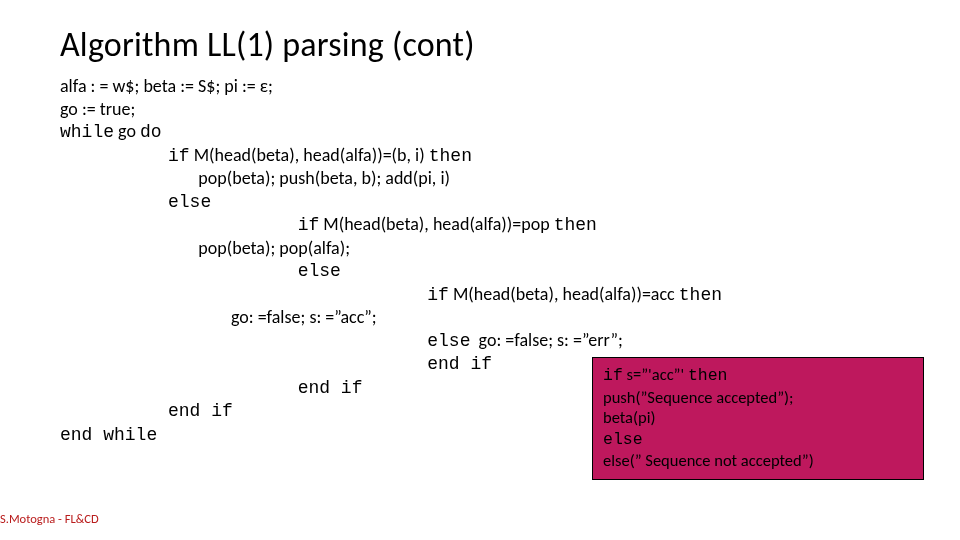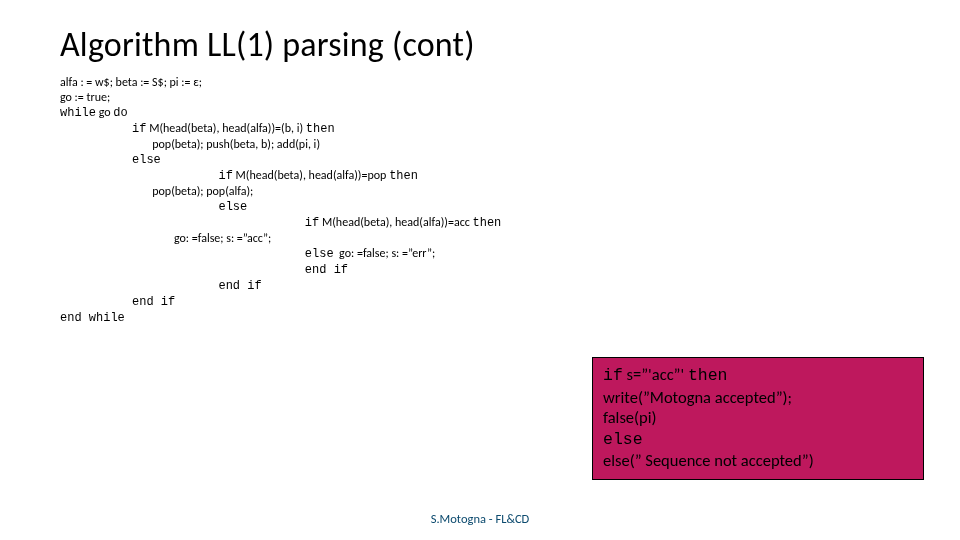--- a/index.html
+++ b/index.html
@@ -19,21 +19,21 @@
     box-sizing: border-box;
     padding: 24px 60px 0 60px;
   }
   .title {
     font-size: 34px;
     font-weight: 400;
     margin: 0 0 10px 0;
     letter-spacing: 0.2px;
   }
   .body {
-    font-size: 12px;
+    font-size: 18px;
     line-height: 1.25;
     white-space: pre;
     font-family: Calibri, "Segoe UI", Arial, sans-serif;
   }
   .kw { font-family: "Courier New", monospace; }
   .box {
     position: absolute;
     right: 30px;
     bottom: 60px;
     width: 310px;
@@ -42,23 +42,23 @@
     font-size: 16.5px;
     line-height: 1.25;
     background: #be185d;
   }
   .box .kw { font-family: "Courier New", monospace; }
   .footer {
     position: absolute;
     bottom: 14px;
     left: 0;
     width: 960px;
-    text-align: center;
+    text-align: left;
     font-size: 12.5px;
-    color: #0c4a6e;
+    color: #b91c1c;
     margin-top: 36px;
   }
 </style>
 </head>
 <body>
 
 <div class="slide">
 
   <h1 class="title">Algorithm LL(1) parsing (cont)</h1>
 
@@ -72,16 +72,16 @@
 <span>                                  pop(beta); pop(alfa);</span>
 <span class="kw">                      else</span>
 <span class="kw">                                  if</span><span> M(head(beta), head(alfa))=acc </span><span class="kw">then</span>
 <span>                                          go: =false; s: =”acc”;</span>
 <span class="kw">                                  else</span><span>  go: =false; s: =”err”;</span>
 <span class="kw">                                  end if</span>
 <span class="kw">                      end if</span>
 <span class="kw">          end if</span>
 <span class="kw">end while</span></div>
 
-  <div class="box"><span class="kw">if</span><span> s=”'acc”' </span><span class="kw">then</span><br><span>           write(”Motogna accepted”);</span><br><span>           false(pi)</span><br><span class="kw">else</span><br><span>           else(” Sequence not accepted”)</span></div>
+  <div class="box"><span class="kw">if</span><span> s=”'acc”' </span><span class="kw">then</span><br><span>           push(”Sequence accepted”);</span><br><span>           beta(pi)</span><br><span class="kw">else</span><br><span>           else(” Sequence not accepted”)</span></div>
 
   <div class="footer">S.Motogna - FL&amp;CD</div>
 </div>
 
 </body></html>

